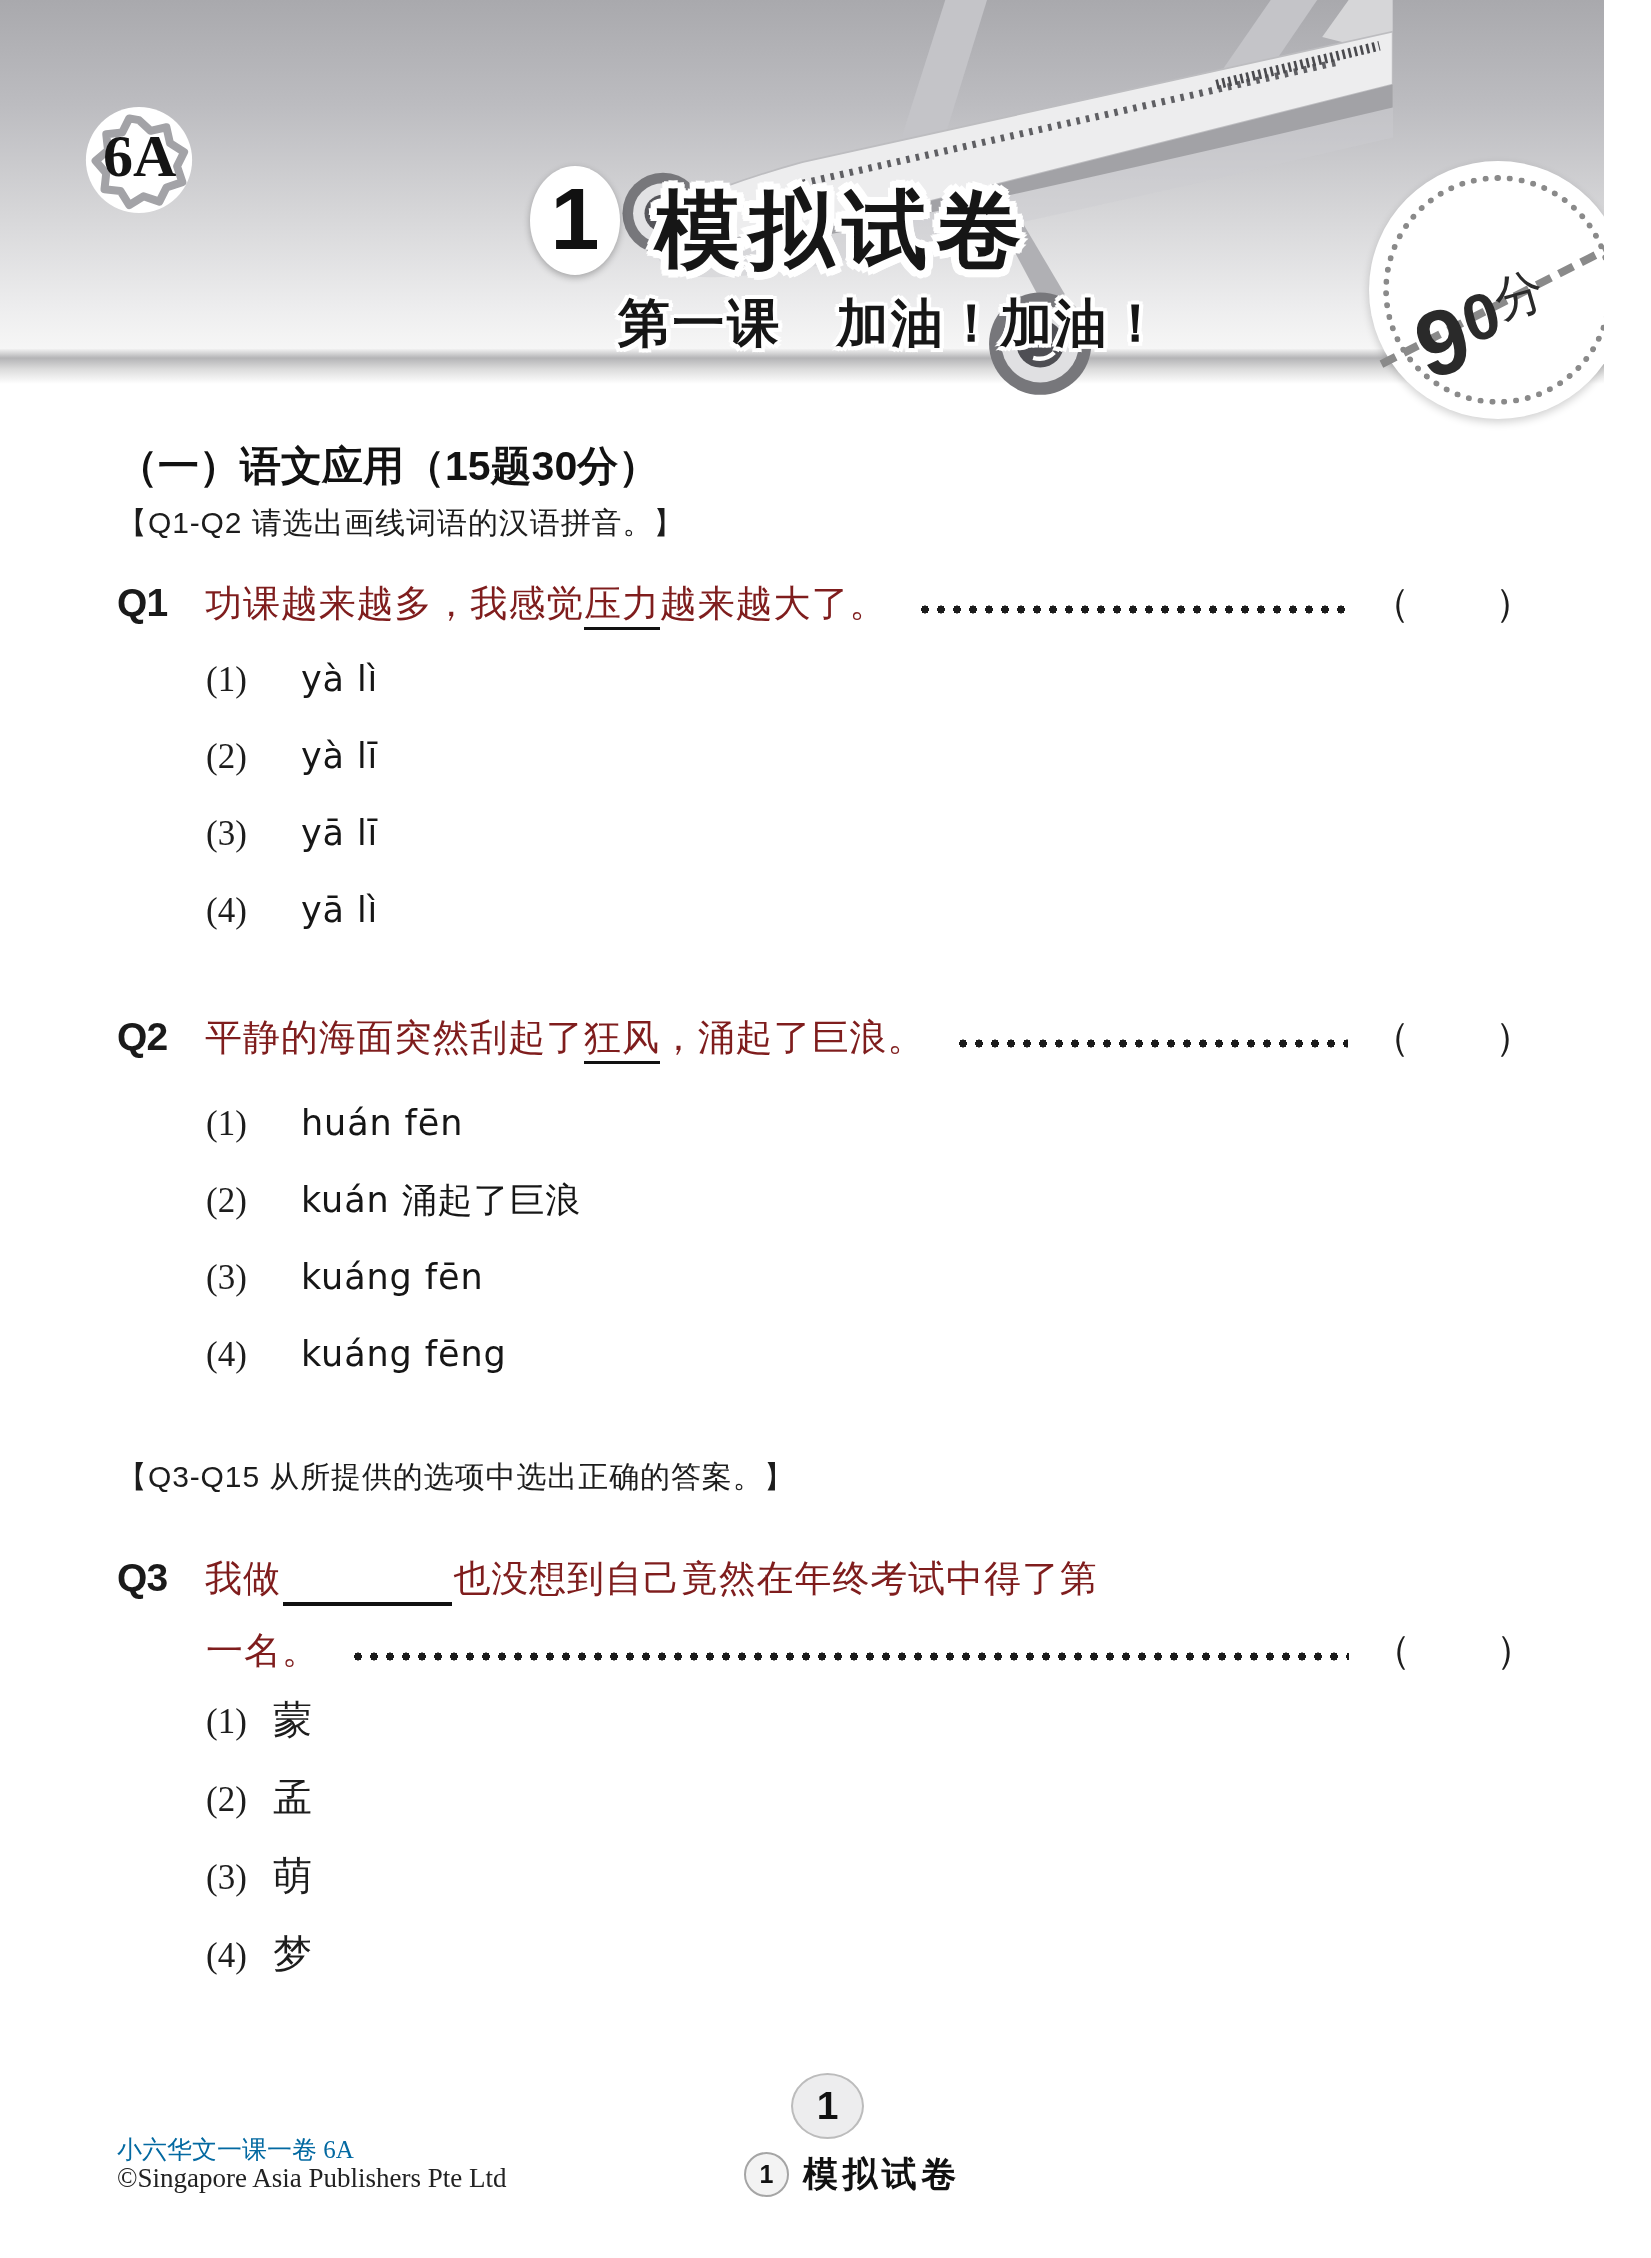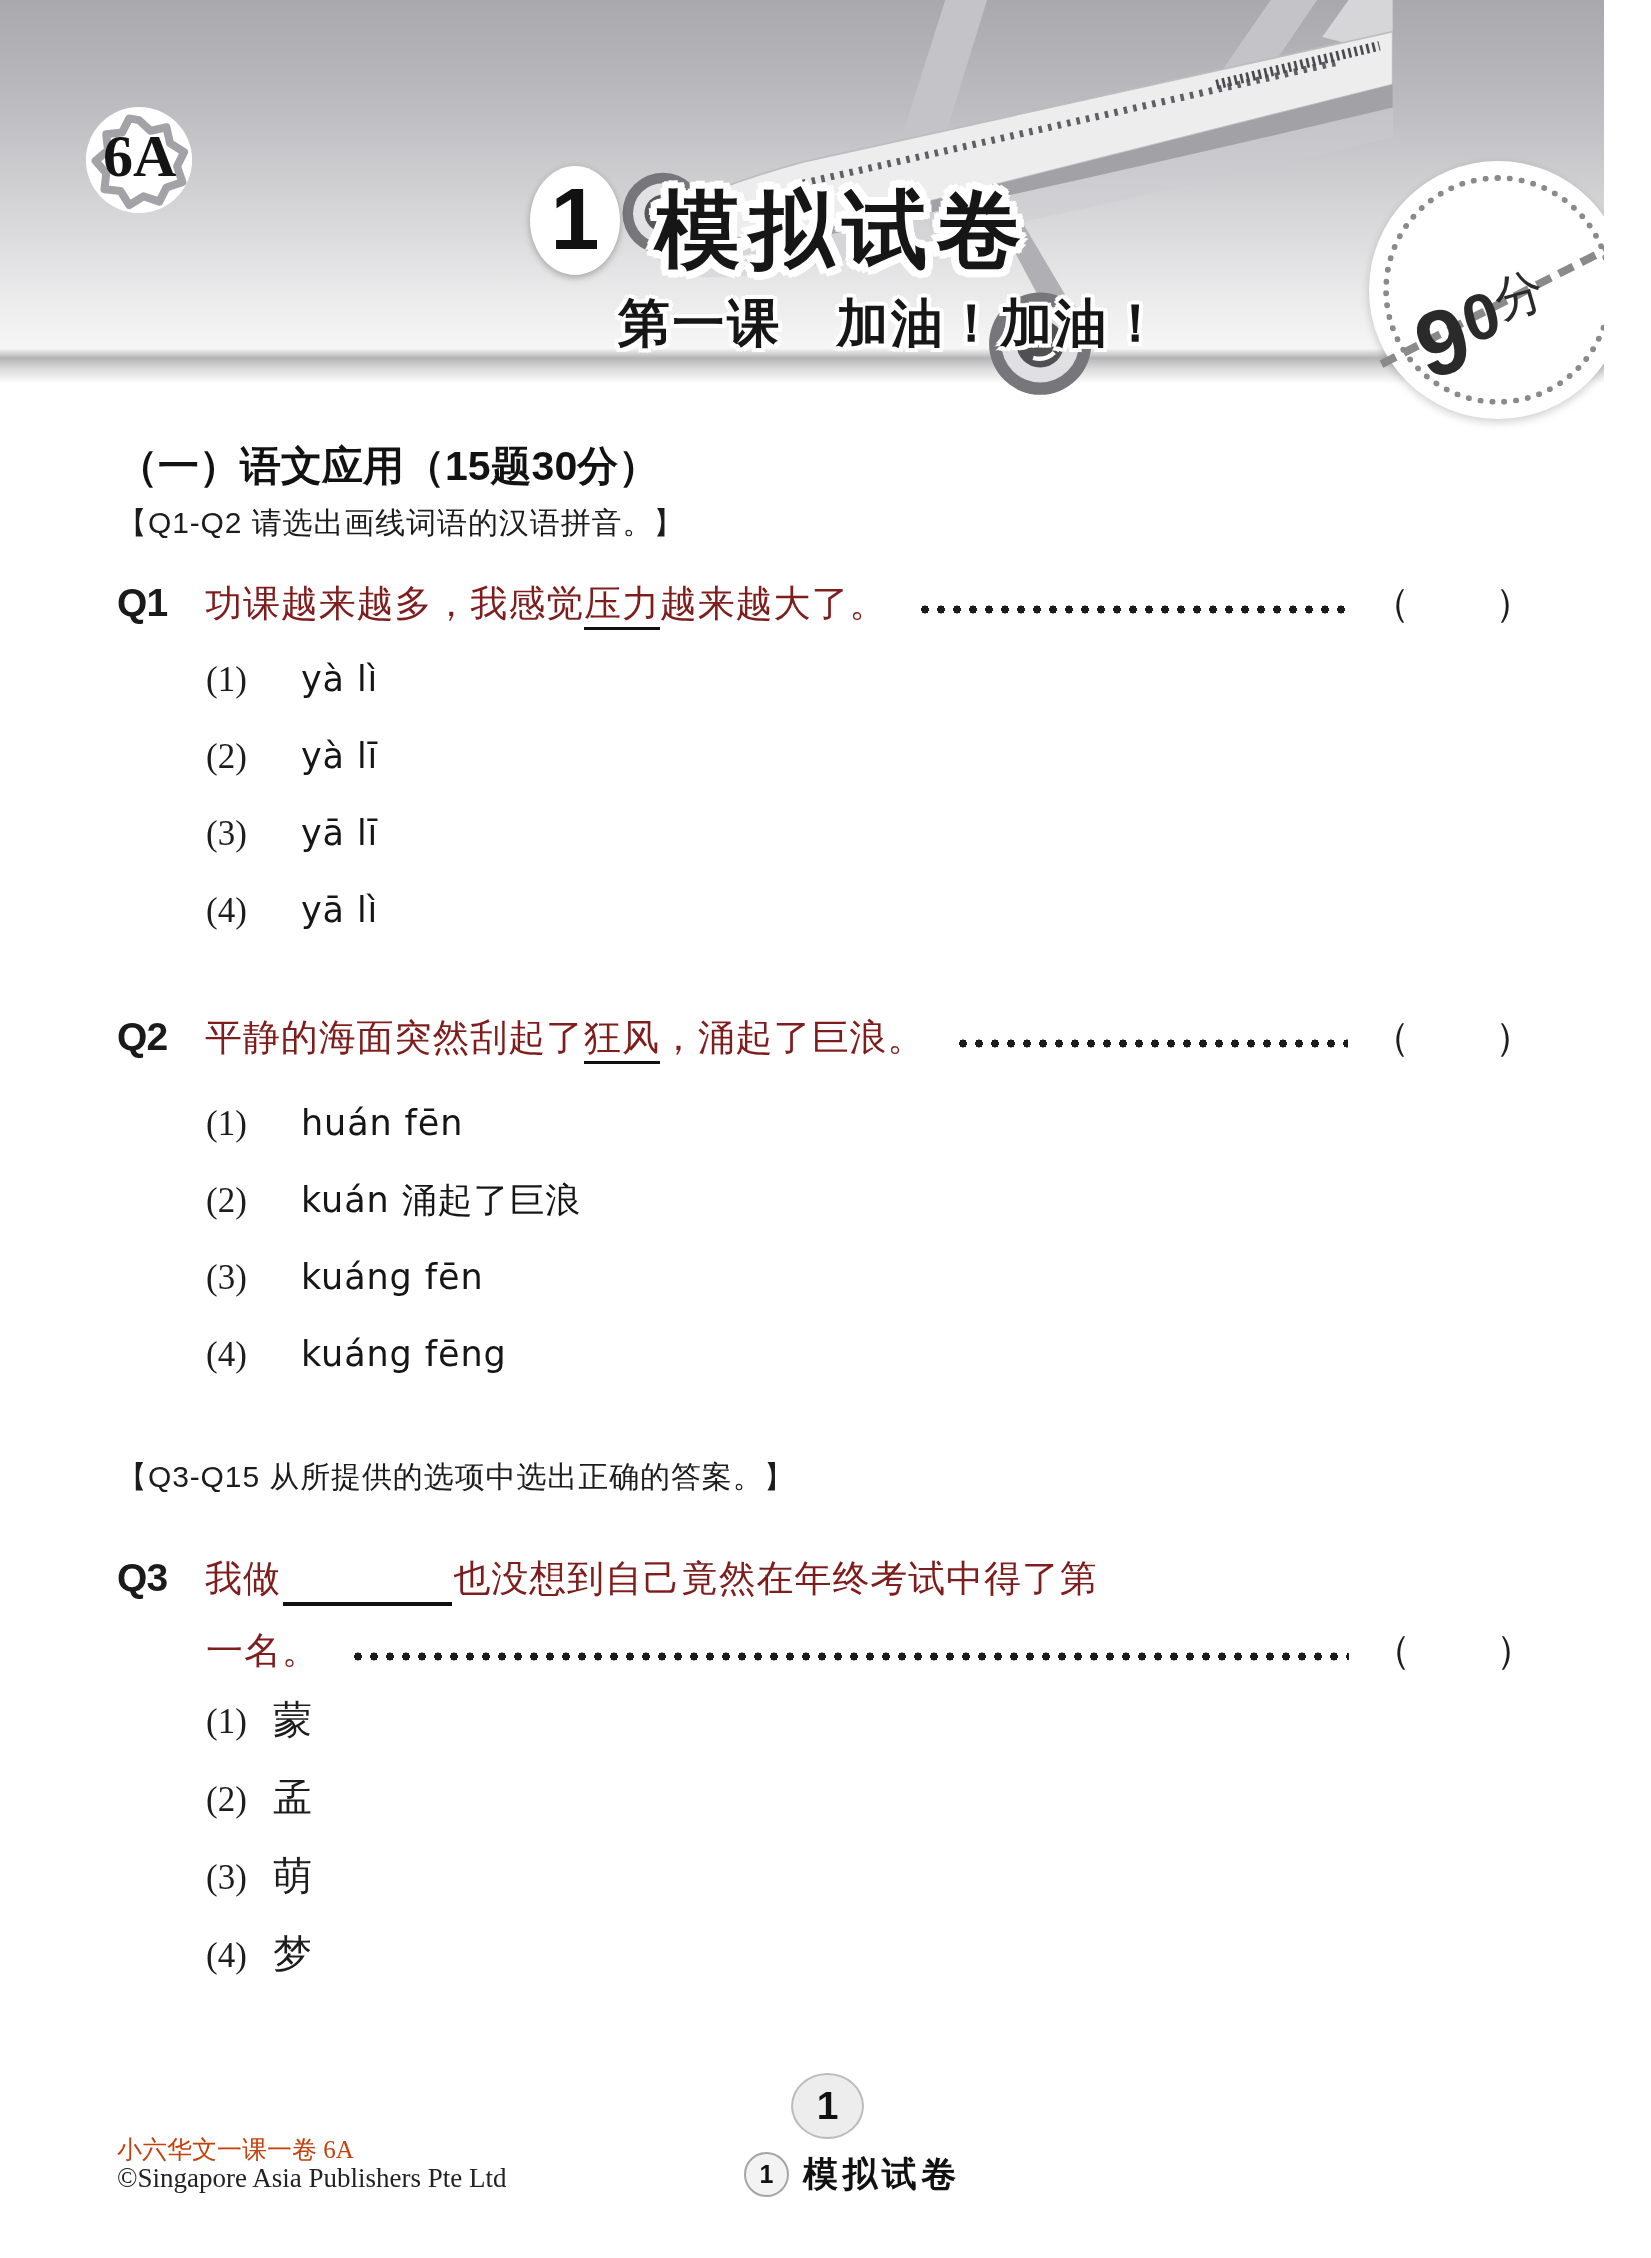--- a/index.html
+++ b/index.html
@@ -66,21 +66,21 @@
   .pinyin{font-family:"DejaVu Sans","Liberation Sans",sans-serif;font-size:35px;color:#161616;letter-spacing:0.9px;margin-left:28px;}
   .hanzi{font-family:"Liberation Serif",serif;font-size:39px;color:#1d1d1d;}
 
   .q3line1{position:absolute;left:117px;top:1554px;width:1417px;display:flex;align-items:baseline;z-index:2;}
   .blank{display:inline-block;width:169px;height:35px;border-bottom:4.4px solid #111;
     vertical-align:bottom;margin:0 1.8px -1.8px 1.8px;}
   .q3line2{position:absolute;left:206px;top:1623px;width:1329px;display:flex;align-items:baseline;z-index:2;}
 
   
   .fSeries{position:absolute;left:117px;top:2133px;font-family:"Liberation Serif",serif;
-    font-size:25px;color:#c2410c;z-index:2;}
+    font-size:25px;color:#0369a1;z-index:2;}
   .fCopy{position:absolute;left:117px;top:2163px;font-family:"Liberation Serif",serif;
     font-size:27px;color:#222;z-index:2;}
   .pageOval{position:absolute;left:791px;top:2073px;width:69px;height:62px;background:#ededee;
     border:2.6px solid #bcbcbc;border-radius:50%;display:flex;align-items:center;justify-content:center;z-index:2;}
   .pageOval span{font-size:39px;font-weight:bold;color:#111;}
   .chapMark{position:absolute;left:744px;top:2151px;display:flex;align-items:center;z-index:2;}
   .chapCircle{width:41px;height:41px;border:2.6px solid #a5a5a5;background:#f3f3f3;border-radius:50%;
     display:flex;align-items:center;justify-content:center;flex:0 0 41px;}
   .chapCircle span{font-size:25px;font-weight:bold;color:#111;}
   .chapLabel{margin-left:14px;font-size:35px;font-weight:bold;letter-spacing:4.4px;color:#111;}

